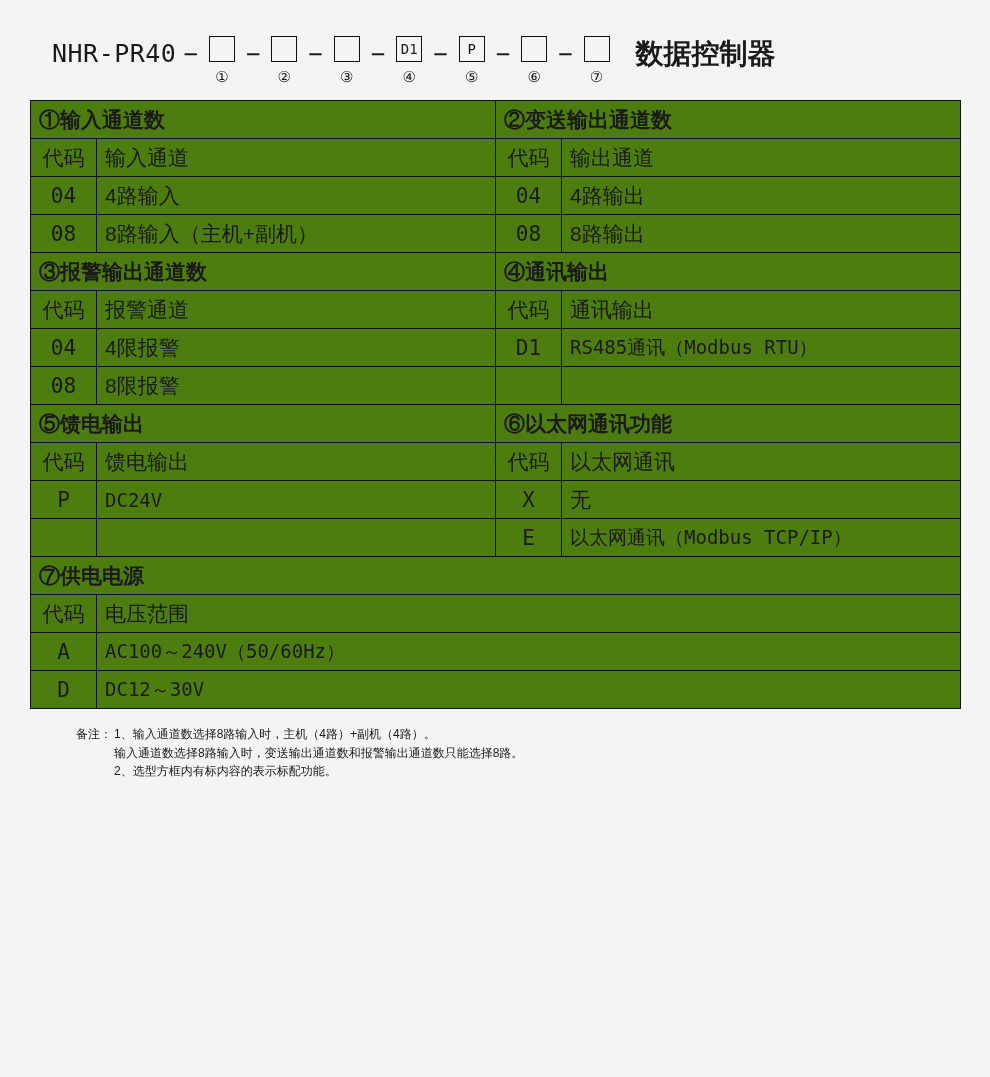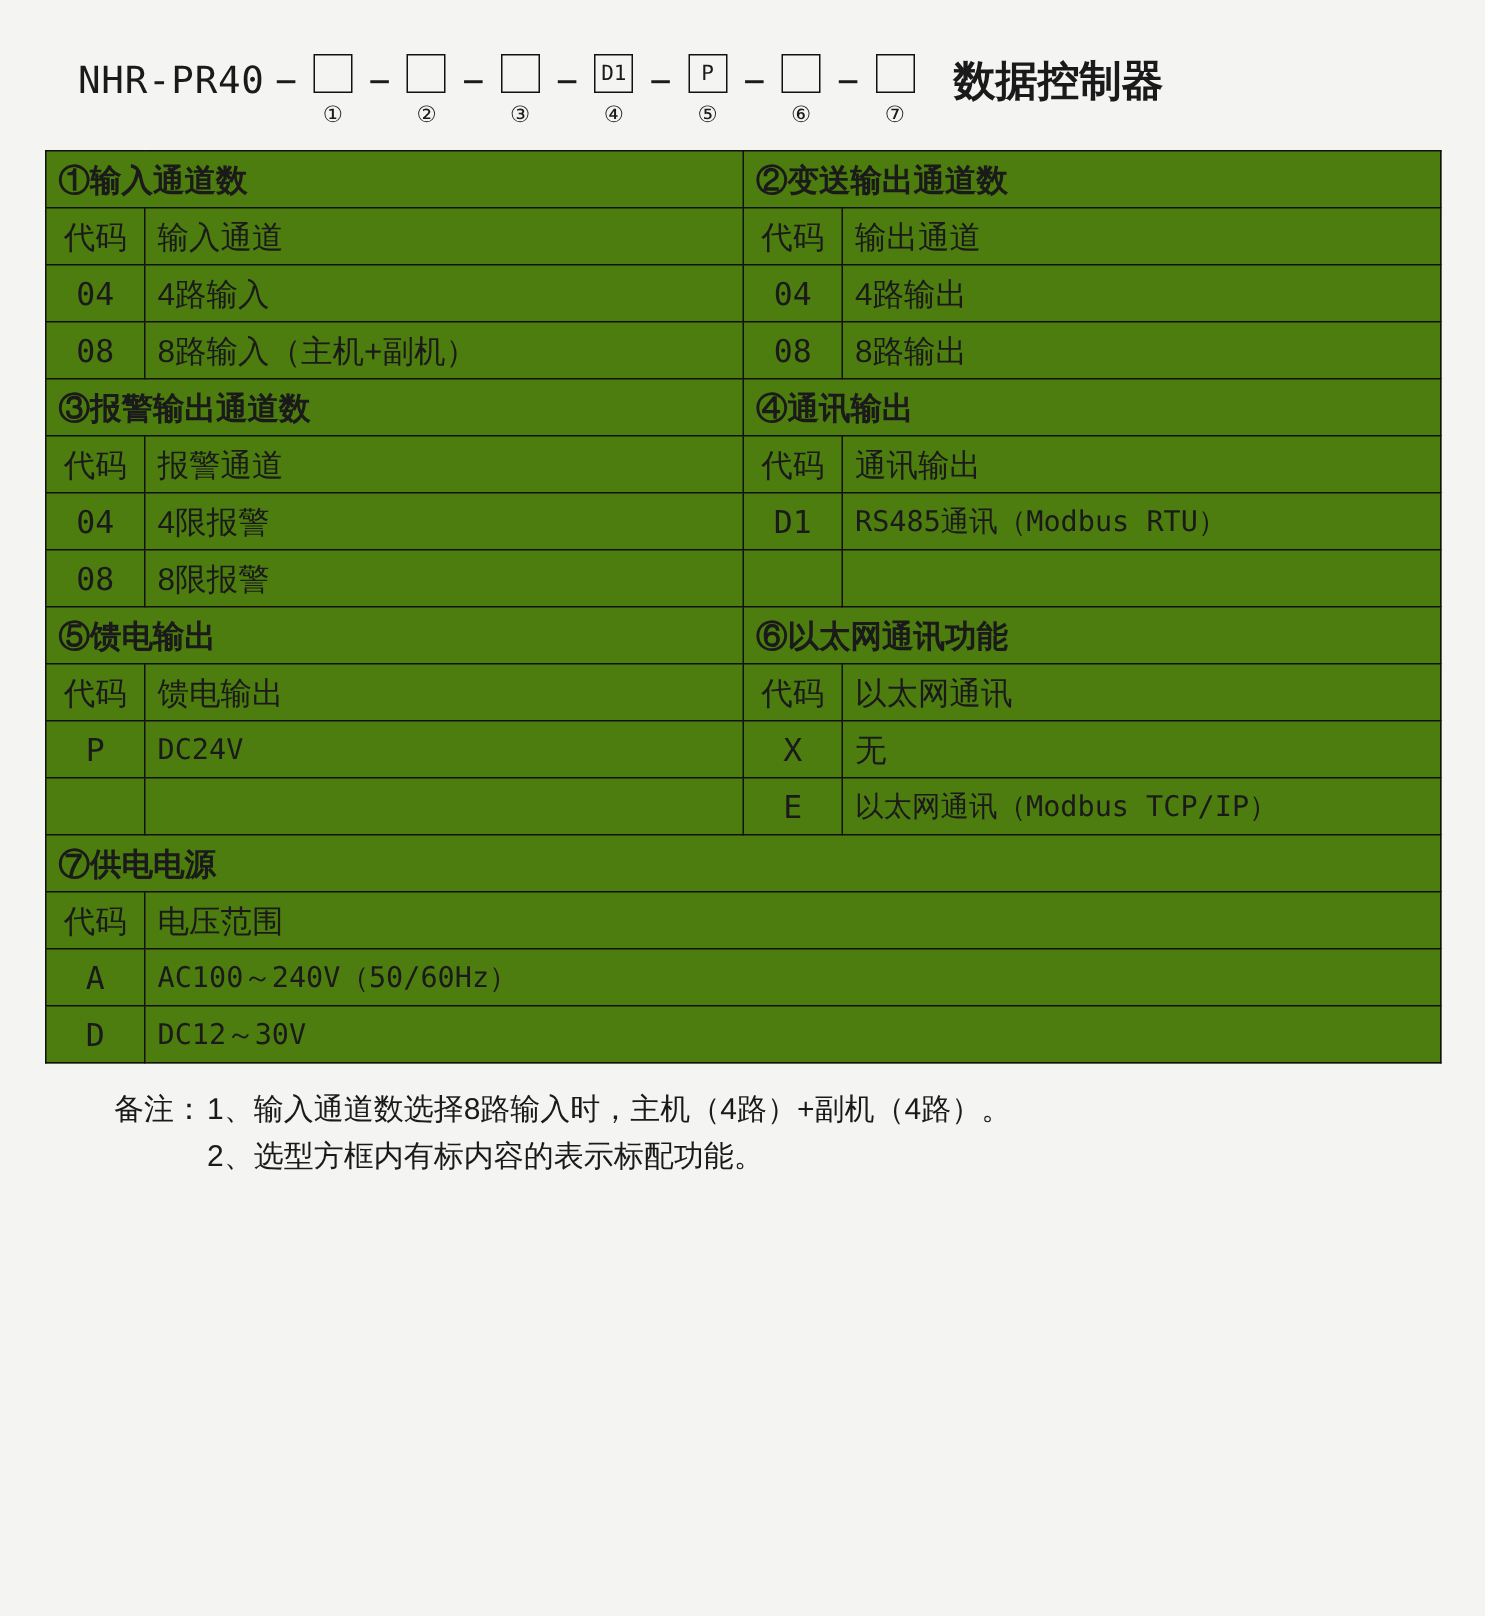--- a/index.html
+++ b/index.html
@@ -122,21 +122,21 @@
     font-family: "DejaVu Sans Mono", monospace;
     font-size: 19px;
   }
   .col-code { width: 66px; }
   .col-val  { width: 399px; }
 
   
   .notes {
     margin-top: 16px;
     padding-left: 46px;
-    font-size: 20px;
+    font-size: 12px;
     line-height: 1.55;
   }
   .note-row {
     display: flex;
     align-items: flex-start;
   }
   .note-label {
     white-space: nowrap;
     padding-right: 2px;
   }
@@ -297,18 +297,19 @@
         <td class="val-cell mono" colspan="3">DC12～30V</td>
       </tr>
     </tbody>
   </table>
 
   <div class="notes">
     <div class="note-row">
       <span class="note-label">备注：</span>
       <span class="note-items">
         <span class="note-item">1、输入通道数选择8路输入时，主机（4路）+副机（4路）。</span>
+        <span class="note-item cont">输入通道数选择8路输入时，变送输出通道数和报警输出通道数只能选择8路。</span>
         <span class="note-item">2、选型方框内有标内容的表示标配功能。</span>
       </span>
     </div>
   </div>
 
 </div>
 
 </body></html>

